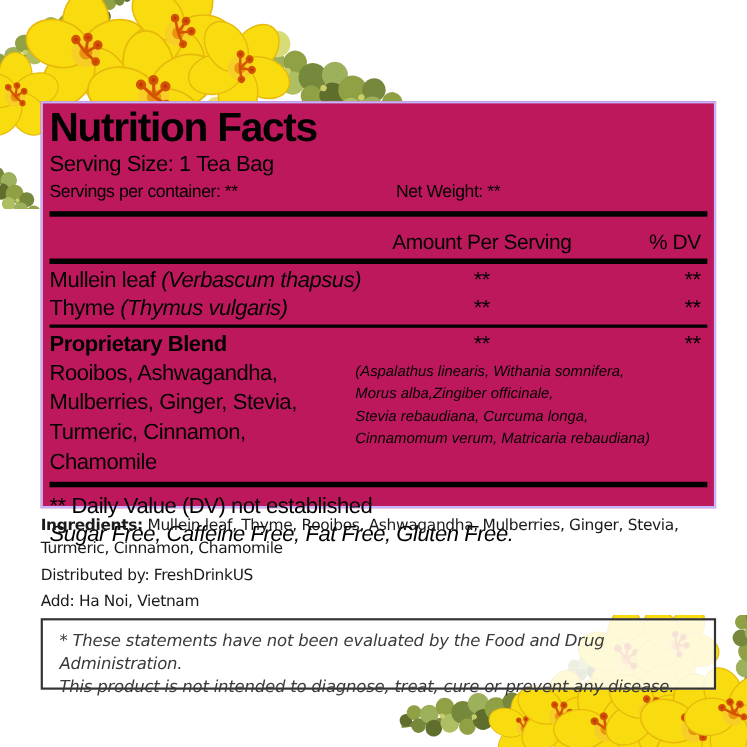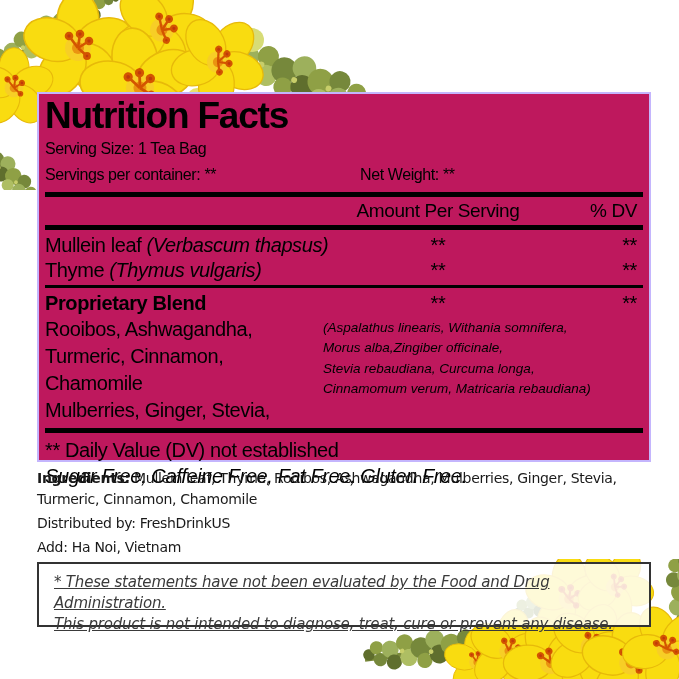--- a/index.html
+++ b/index.html
@@ -14,27 +14,27 @@
   
   .nf-box{
     position:absolute;left:37px;top:92px;width:614px;height:370px;
     background:#be185d;border:2px solid #c4b5fd;box-sizing:border-box;
     padding:0 6px;z-index:2;letter-spacing:-0.4px;
   }
   .nf-title{
     font-size:37px;font-weight:900;letter-spacing:-1.2px;
     margin:2px 0 0 0;line-height:40px;
   }
-  .nf-line{font-size:16px;line-height:26px;}
+  .nf-line{font-size:20px;line-height:26px;}
   .nf-split{display:flex;font-size:16px;line-height:26px;}
   .nf-split .lft{width:315px;}
   .bar{height:5px;background:#000;margin-top:4px;}
   .bar.b2{margin-top:2px;}
   .bar.thin{height:2.5px;margin-top:2px;}
-  .thead{display:flex;font-size:19px;line-height:24px;padding-top:2px;align-items:flex-start;}
+  .thead{display:flex;font-size:19px;line-height:24px;padding-top:12px;align-items:flex-start;}
   .col-name{flex:1;min-width:0;}
   .col-amt{width:200px;text-align:center;}
   .col-dv{width:105px;text-align:right;padding-right:6px;box-sizing:border-box;}
   .nrow{display:flex;font-size:20px;line-height:25px;}
   .nrow.first{margin-top:3px;justify-content:flex-end;}
   .latin{font-style:italic;}
   .blend-head{display:flex;font-size:20px;line-height:26px;margin-top:2px;}
   .blend-head .bname{font-weight:700;}
   .blend-body{display:flex;}
   .blend-names{width:278px;font-size:20px;line-height:27px;}
@@ -51,21 +51,21 @@
   .details p{margin:0 0 3px 0;}
   .details .blabel{font-weight:700;}
 
   
   .disclaimer{
     position:absolute;left:37px;top:562px;width:614px;height:65px;z-index:2;
     border:2px solid #333;box-sizing:border-box;background:rgba(255,255,255,0.84);
     font-family:"DejaVu Sans",sans-serif;font-style:italic;font-size:15px;
     line-height:21px;color:#3a3a3a;padding:8px 8px 0 15px;letter-spacing:-0.2px;
   }
-  .disclaimer p{margin:0;text-decoration:underline;}
+  .disclaimer p{margin:0;}
 </style>
 </head>
 <body>
 
 <div class="canvas">
 
   <svg class="art art-tl" width="400" height="190" viewBox="0 0 400 190">
     <defs>
       <g id="mf">
         <g fill="#F9DC10" stroke="#E7B90A" stroke-width="1.5">
@@ -183,22 +183,22 @@
     <div class="bar thin"></div>
 
     <div class="blend-head">
       <span class="col-name bname">Proprietary Blend</span>
       <span class="col-amt">**</span>
       <span class="col-dv">**</span>
     </div>
     <div class="blend-body">
       <div class="blend-names">
         <div>Rooibos, Ashwagandha,</div>
+        <div>Mulberries, Ginger, Stevia,</div>
         <div>Turmeric, Cinnamon, Chamomile</div>
-        <div>Mulberries, Ginger, Stevia,</div>
       </div>
       <div class="blend-latin">
         <div>(Aspalathus linearis, Withania somnifera,</div>
         <div>Morus alba,Zingiber officinale,</div>
         <div>Stevia rebaudiana, Curcuma longa,</div>
         <div>Cinnamomum verum, Matricaria rebaudiana)</div>
       </div>
     </div>
 
     <div class="bar"></div>

